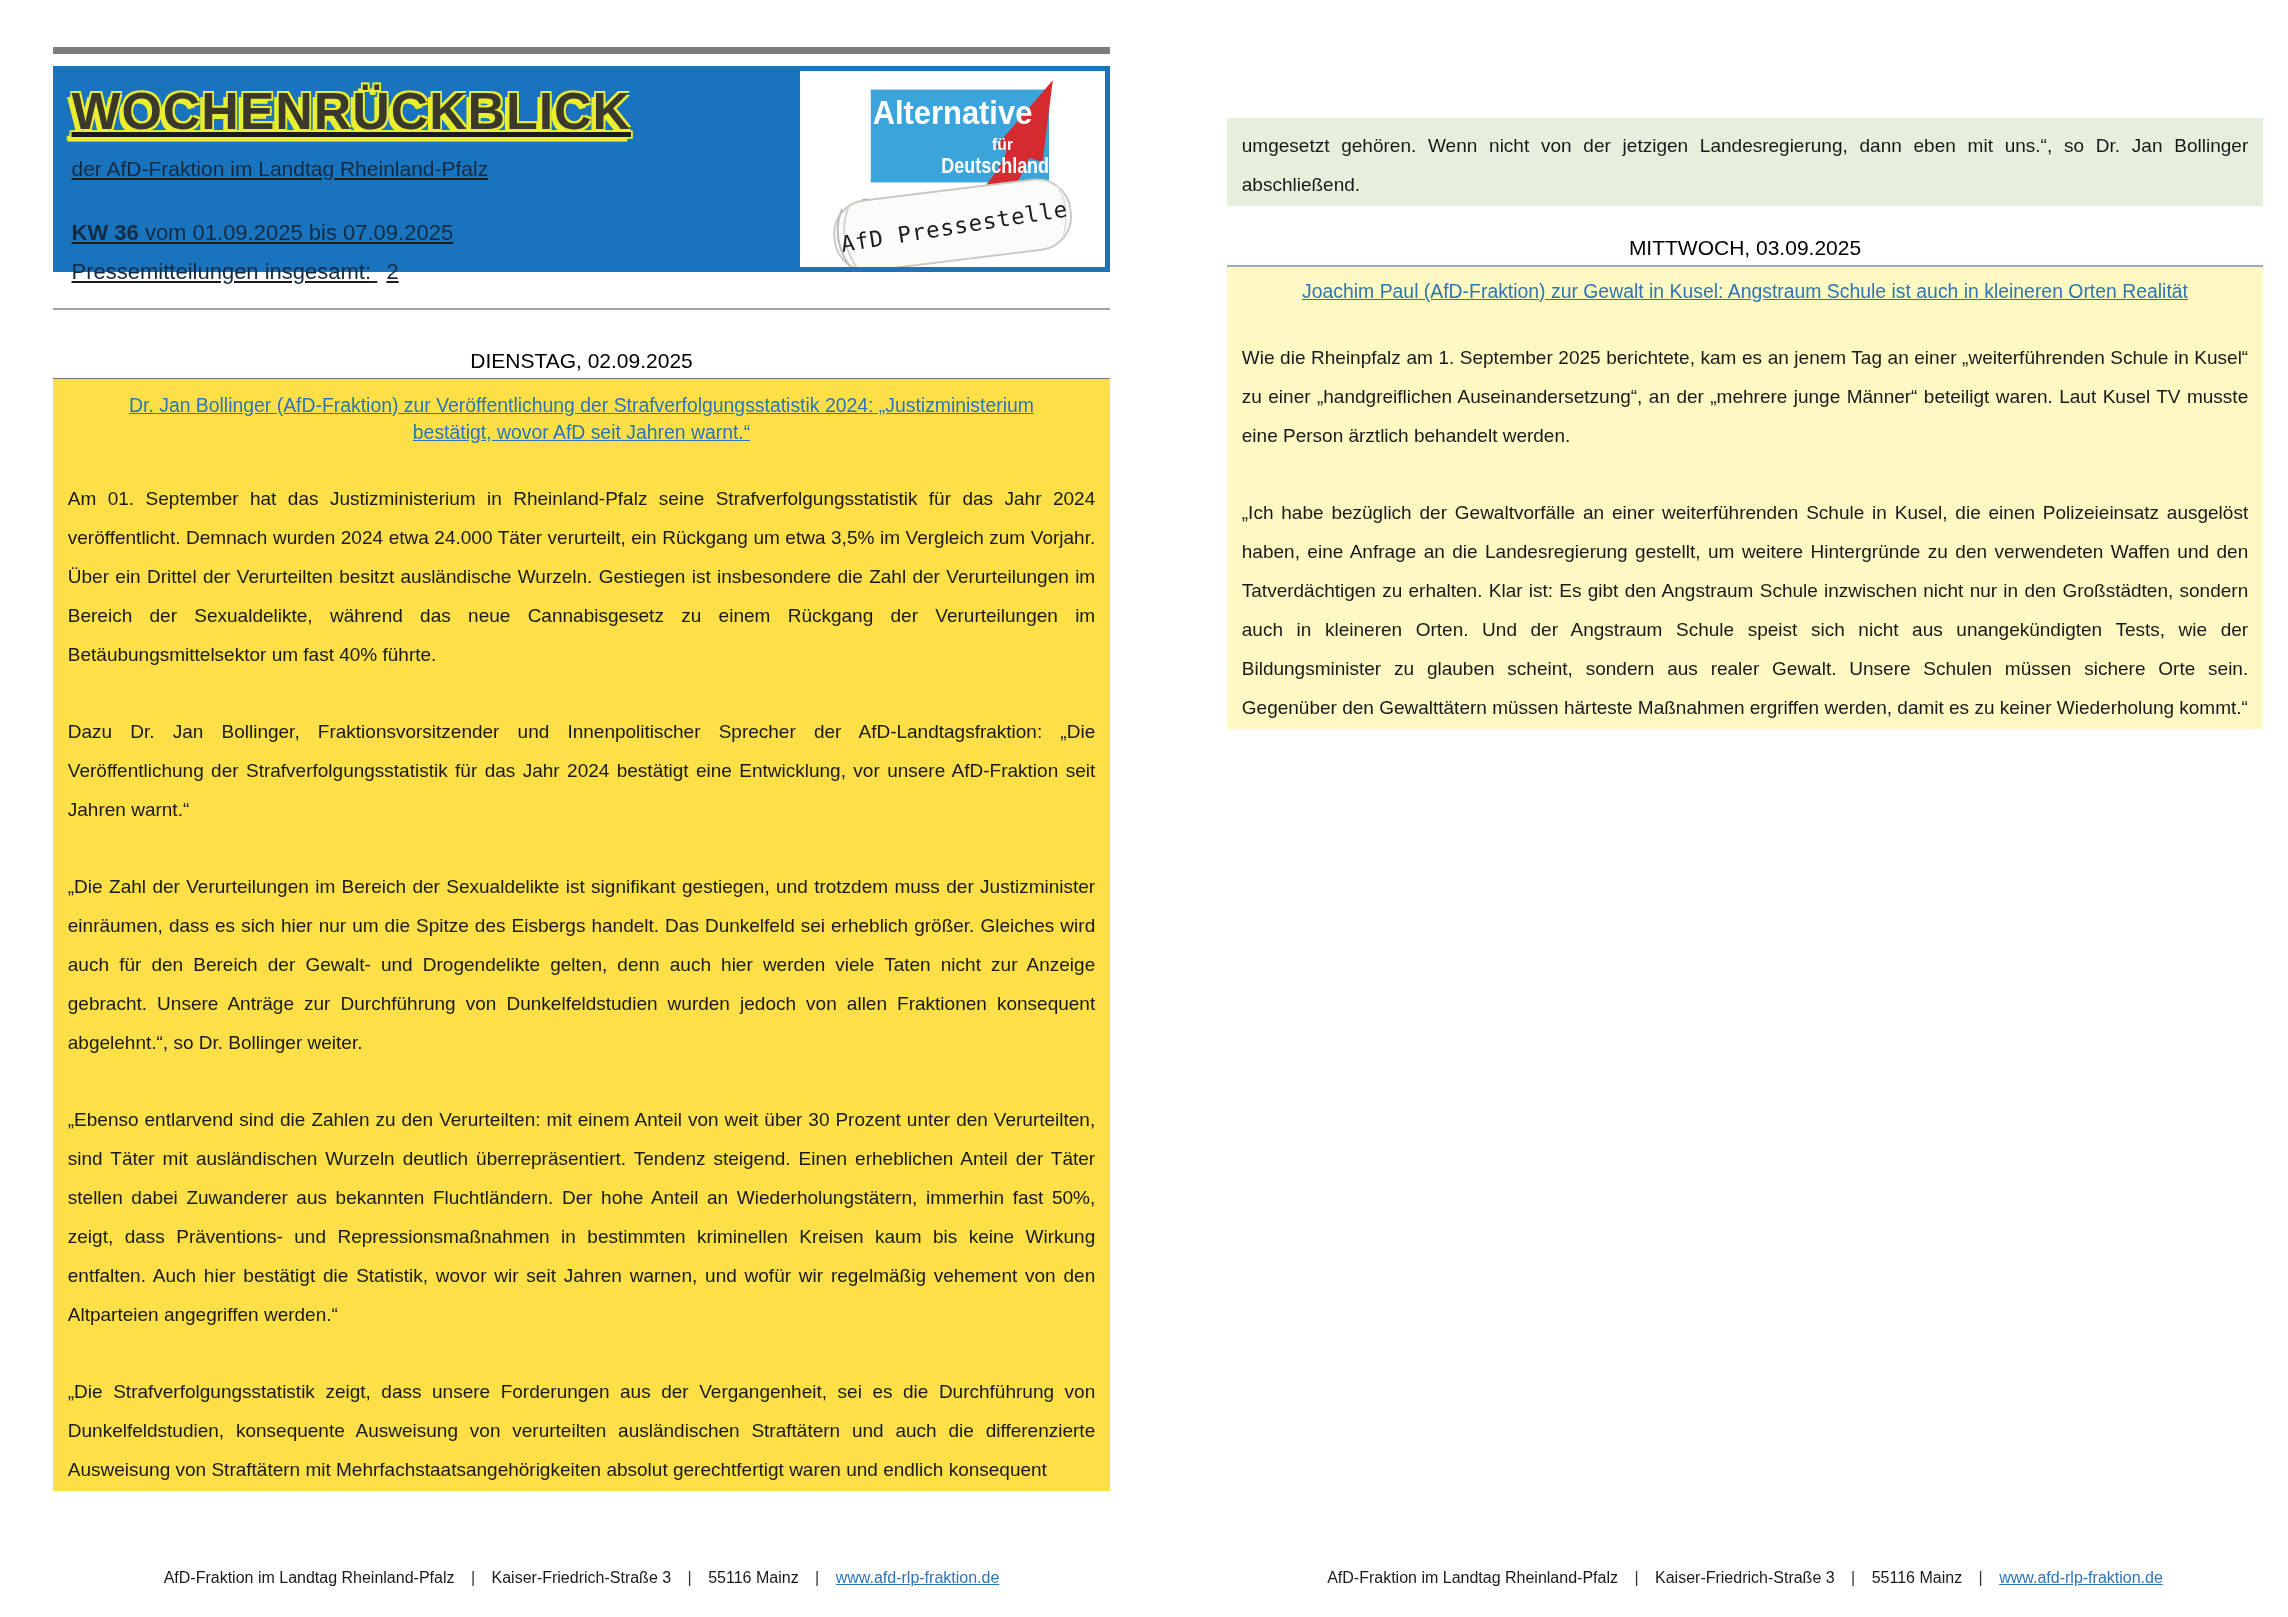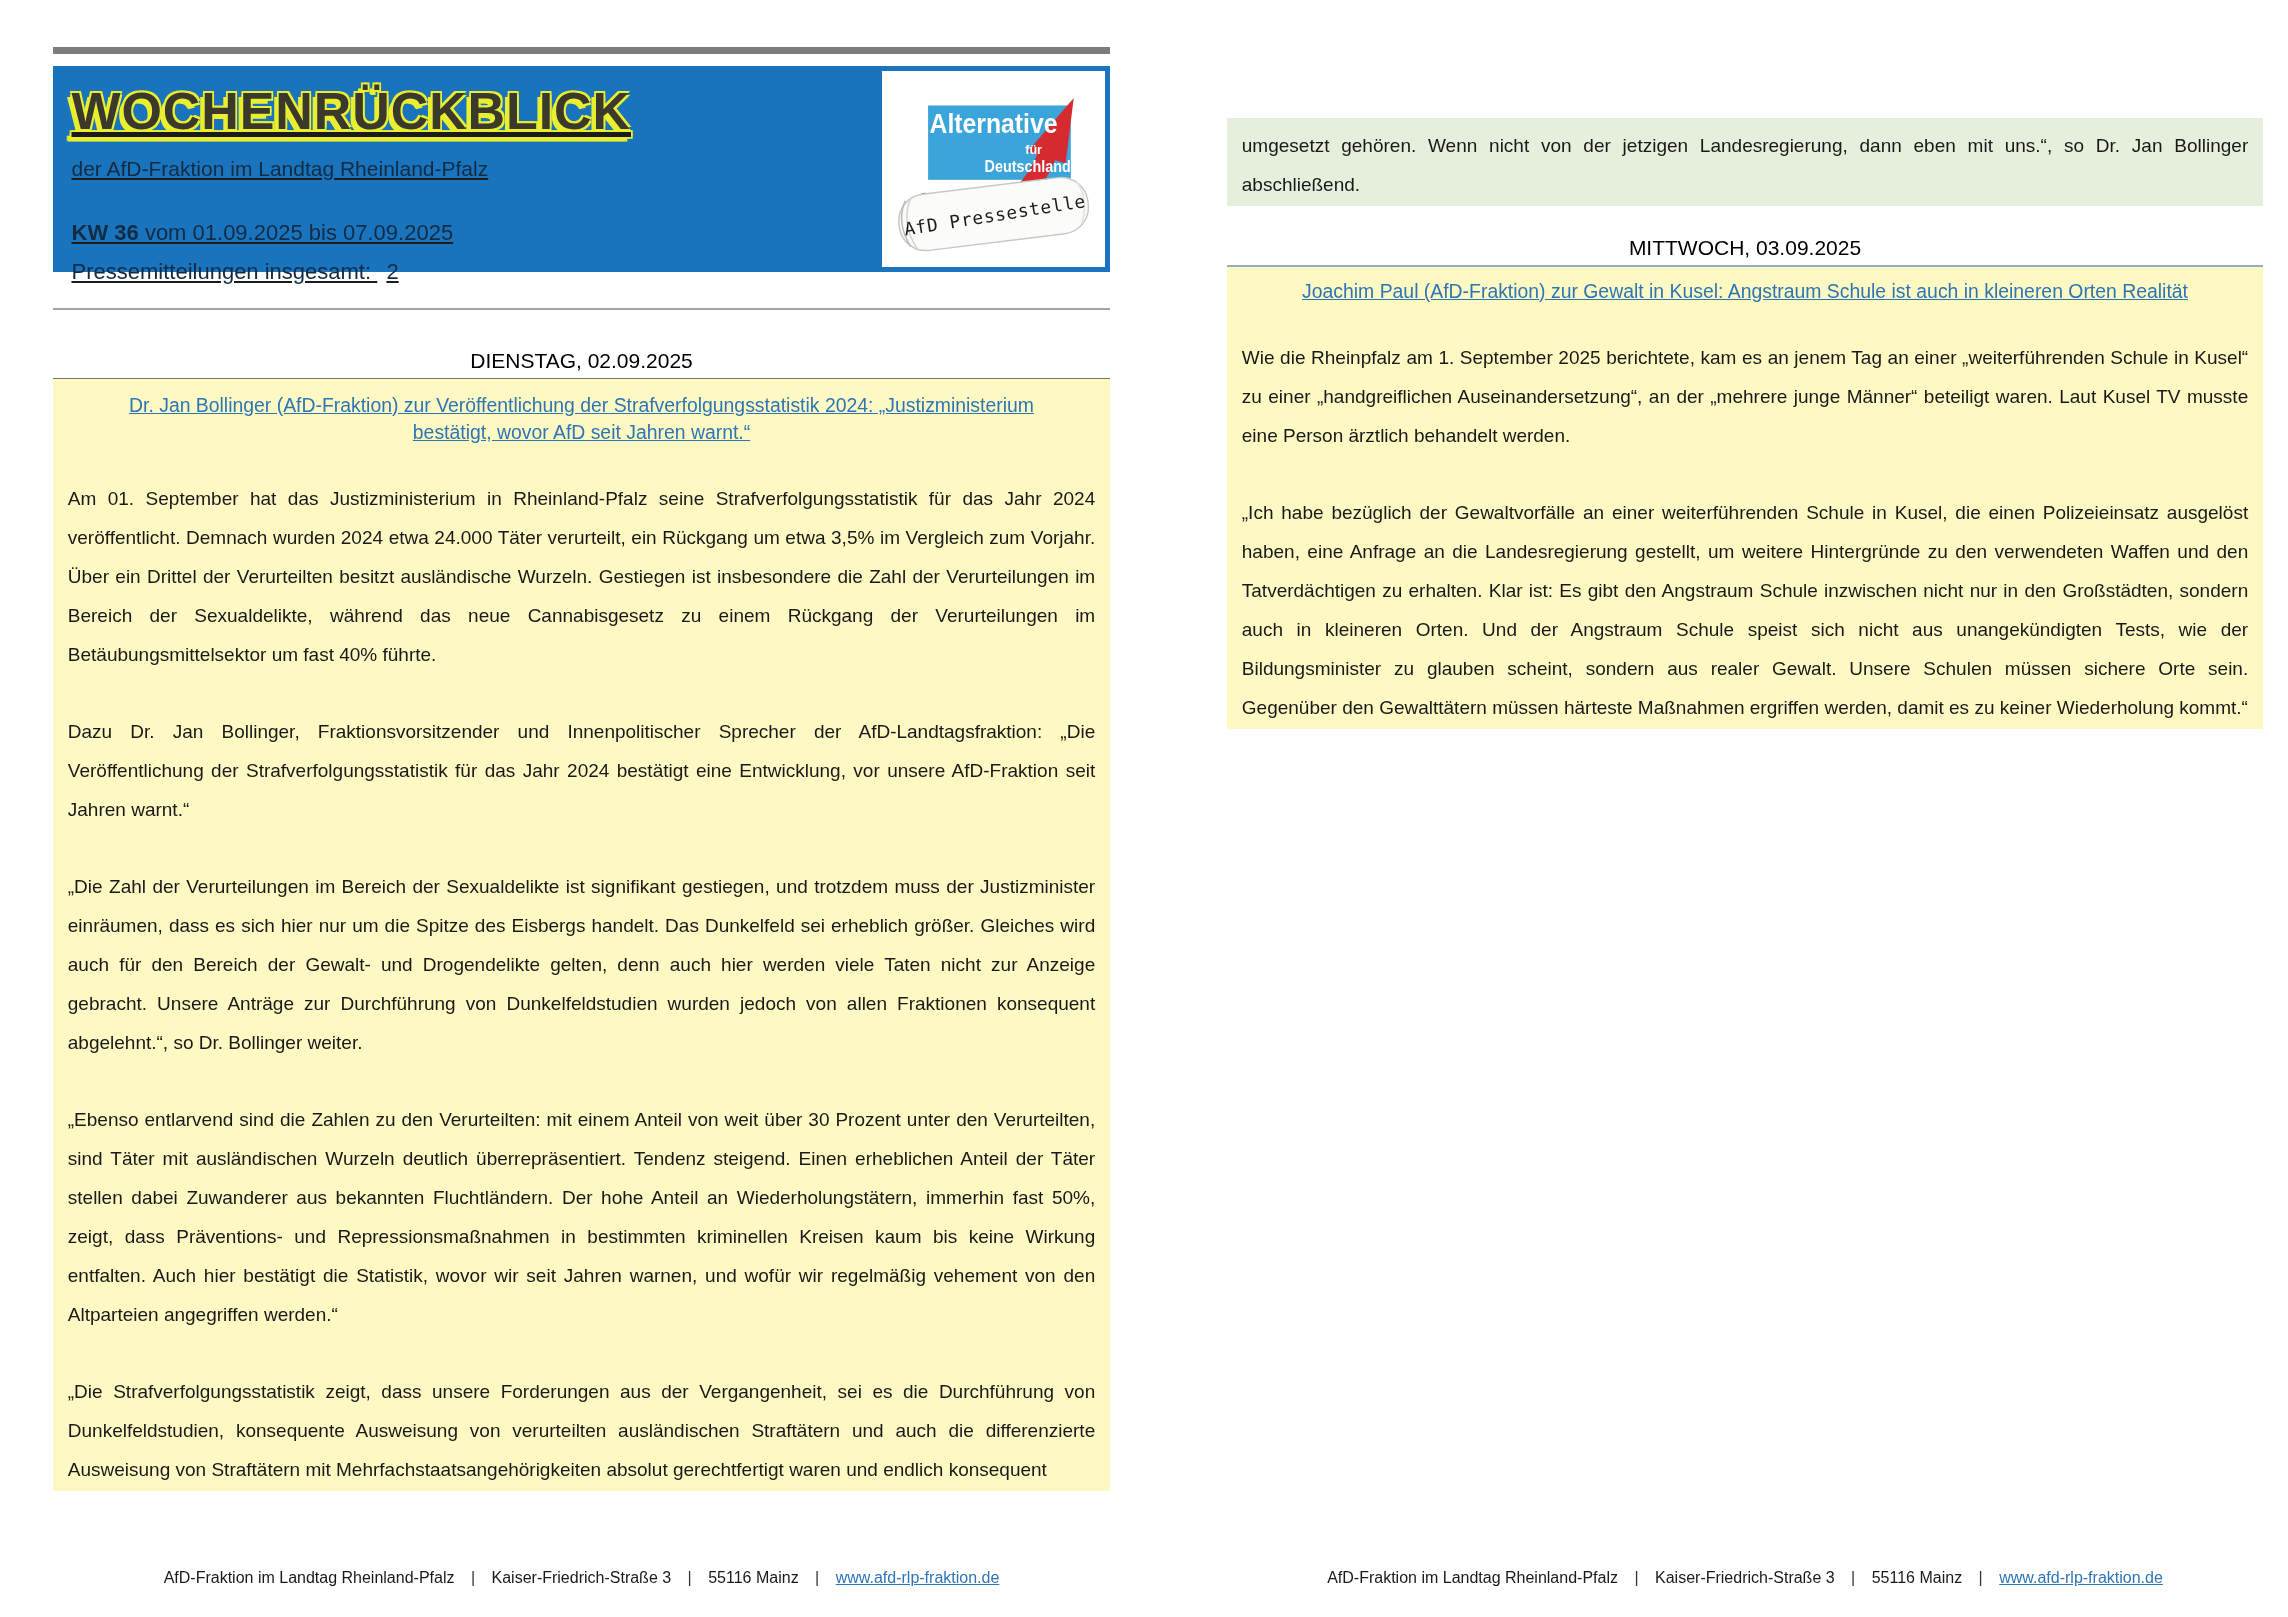--- a/index.html
+++ b/index.html
@@ -24,37 +24,37 @@
     color:#3a392c;
     text-shadow:-1.8px -1.8px 0 #e9ee2f,1.8px -1.8px 0 #e9ee2f,-1.8px 1.8px 0 #e9ee2f,
                  1.8px 1.8px 0 #e9ee2f,-4.6px 3.7px 0 #e9ee2f,-3.7px 4.6px 0 #e9ee2f;
   }
   .subtitle{margin-top:20px;font-size:21px;color:#122b44;}
   .kw-line{margin-top:39px;font-size:22px;color:#122b44;}
   .kw-line .kw{font-weight:bold;}
   .press-line{margin-top:13px;font-size:22px;color:#122b44;}
   .press-line .count{margin-left:9.2px;}
 
-  .logo-panel{width:223px;margin:4.6px 5.5px 4.6px 0;background:#ffffff;overflow:hidden;}
+  .logo-panel{width:305px;margin:4.6px 5.5px 4.6px 0;background:#ffffff;overflow:hidden;}
   .logo-panel svg{display:block;width:100%;height:100%;}
 
   .rule{position:absolute;left:0;right:0;top:308px;height:1.8px;background:#a3a3a3;}
 
   .day-heading{
     position:absolute;left:0;right:0;text-align:center;
     font-size:21px;font-weight:normal;color:#000;
   }
   #dienstag-heading{top:349px;}
   #mittwoch-heading{top:236px;}
 
   .content-box{
     position:absolute;left:0;right:0;box-sizing:border-box;
     padding:11px 14.8px 1.8px 14.8px;
   }
-  .content-box.green{background:#fef9c3;border-top:1.8px solid #6e7a6e;}
+  .content-box.green{background:#fde047;border-top:1.8px solid #6e7a6e;}
   .content-box.green-cont{background:#e5efdc;border-top:none;padding-top:8.3px;}
   .content-box.blue{background:#fef9c3;border-top:2.8px solid #9aa9c4;padding-top:9.2px;}
 
   #dienstag-box{top:378px;}
   #cont-box{top:118px;}
   #mittwoch-box{top:265px;}
 
   a.headline{
     display:block;text-align:center;color:#2e75b6;text-decoration:underline;
     font-size:19.4px;line-height:27px;margin:1.8px 22px 33px 22px;cursor:pointer;

